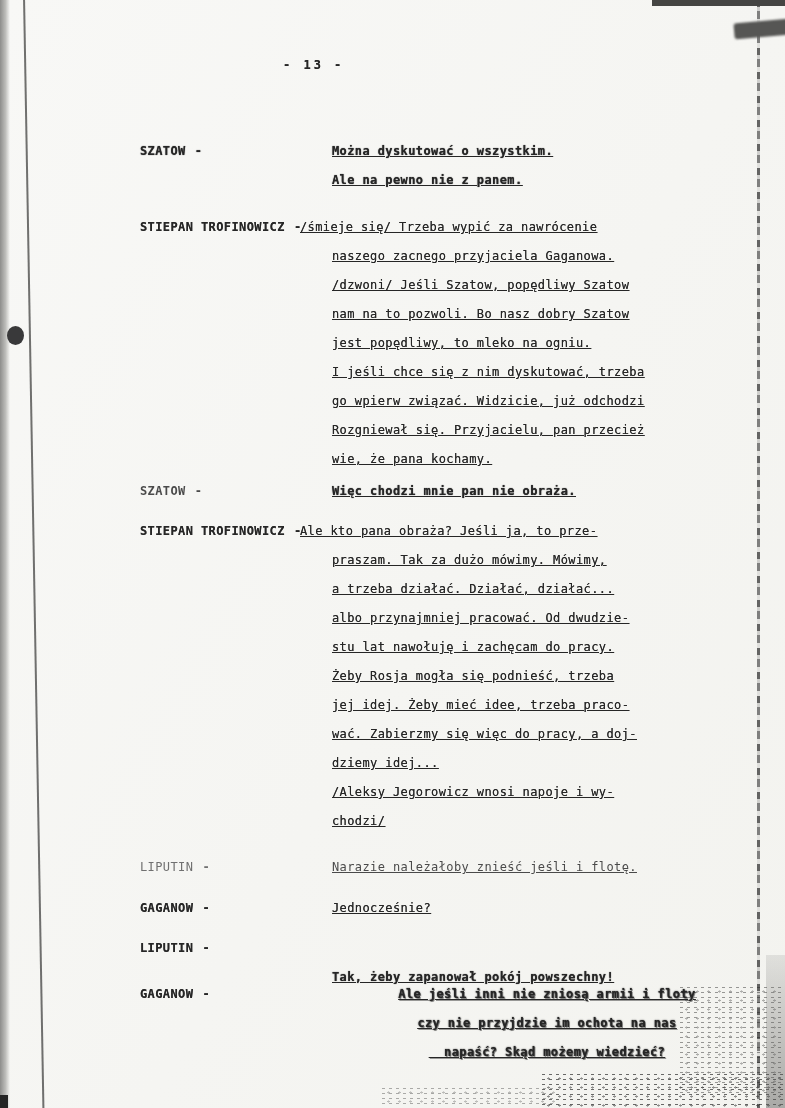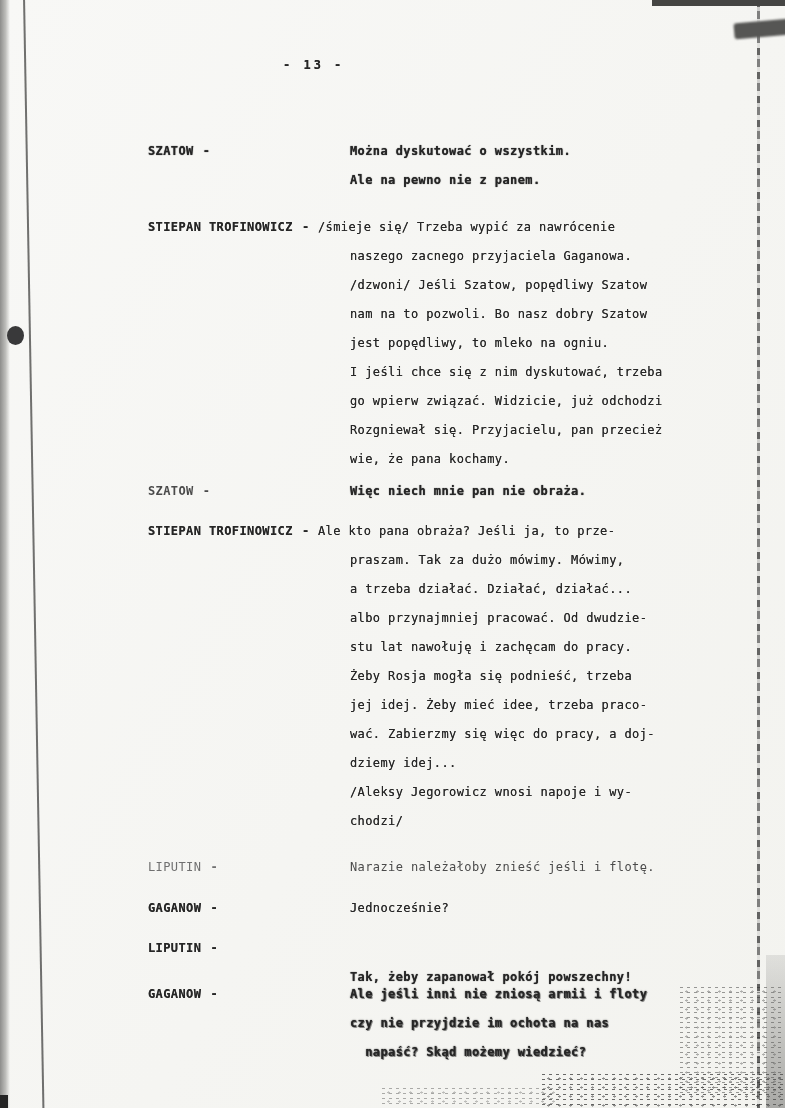--- a/index.html
+++ b/index.html
@@ -17,31 +17,32 @@
     line-height:29px;
     letter-spacing:.4px;
     text-shadow:0 0 .5px rgba(30,30,30,.75);
     white-space:pre-wrap;
   }
   .page-number{
     top:51px;left:283px;
     font-weight:700;
     letter-spacing:3px;
   }
-  .speaker{left:148px;font-weight:600;}
+  .speaker{left:140px;font-weight:600;}
   .dash{display:inline-block;margin-left:9px;font-weight:700;}
-  .lines{left:350px;width:430px;}
+  .lines{left:332px;width:430px;text-decoration:underline;}
   .hang{text-indent:-32px;}
   .ink-bold{font-weight:700;text-shadow:0 0 1px rgba(15,15,15,.85);}
   .faded{color:#707070;text-shadow:none;font-weight:500;}
   .semi-faded{color:#4a4a4a;text-shadow:none;}
   .smudged{
     font-weight:700;
     text-shadow:0 0 1.4px rgba(10,10,10,.9),1px 1px 0 rgba(40,40,40,.45);
     filter:blur(.3px);
+    text-align:center;
   }
   
   .art{position:absolute;pointer-events:none;}
   .left-band{left:0;top:0;width:10px;height:100%;
     background:linear-gradient(to right,#8d8d8b,#bdbdba 55%,rgba(200,200,198,0));}
   .left-line{left:23px;top:-4px;width:2px;height:1120px;background:#4e4e4c;
     transform:rotate(-1deg);transform-origin:top left;opacity:.8;}
   .left-blob{left:7px;top:326px;width:17px;height:19px;border-radius:50%;
     background:#39393a;filter:blur(.6px);}
   .right-line{left:757px;top:0;width:3px;height:100%;opacity:.85;filter:blur(.2px);
@@ -95,21 +96,21 @@
 nam na to pozwoli. Bo nasz dobry Szatow
 jest popędliwy, to mleko na ogniu.
 I jeśli chce się z nim dyskutować, trzeba
 go wpierw związać. Widzicie, już odchodzi
 Rozgniewał się. Przyjacielu, pan przecież
 wie, że pana kochamy.</div>
   </div>
 
   <div>
     <div class="txt speaker semi-faded" style="top:477px;"><span>SZATOW</span><span class="dash">-</span></div>
-    <div class="txt lines ink-bold" style="top:477px;">Więc niech mnie pan nie obraża.</div>
+    <div class="txt lines ink-bold" style="top:477px;">Więc chodzi mnie pan nie obraża.</div>
   </div>
 
   <div>
     <div class="txt speaker" style="top:517px;"><span>STIEPAN TROFINOWICZ</span><span class="dash">-</span></div>
     <div class="txt lines hang" style="top:517px;">Ale kto pana obraża? Jeśli ja, to prze-
 praszam. Tak za dużo mówimy. Mówimy,
 a trzeba działać. Działać, działać...
 albo przynajmniej pracować. Od dwudzie-
 stu lat nawołuję i zachęcam do pracy.
 Żeby Rosja mogła się podnieść, trzeba

